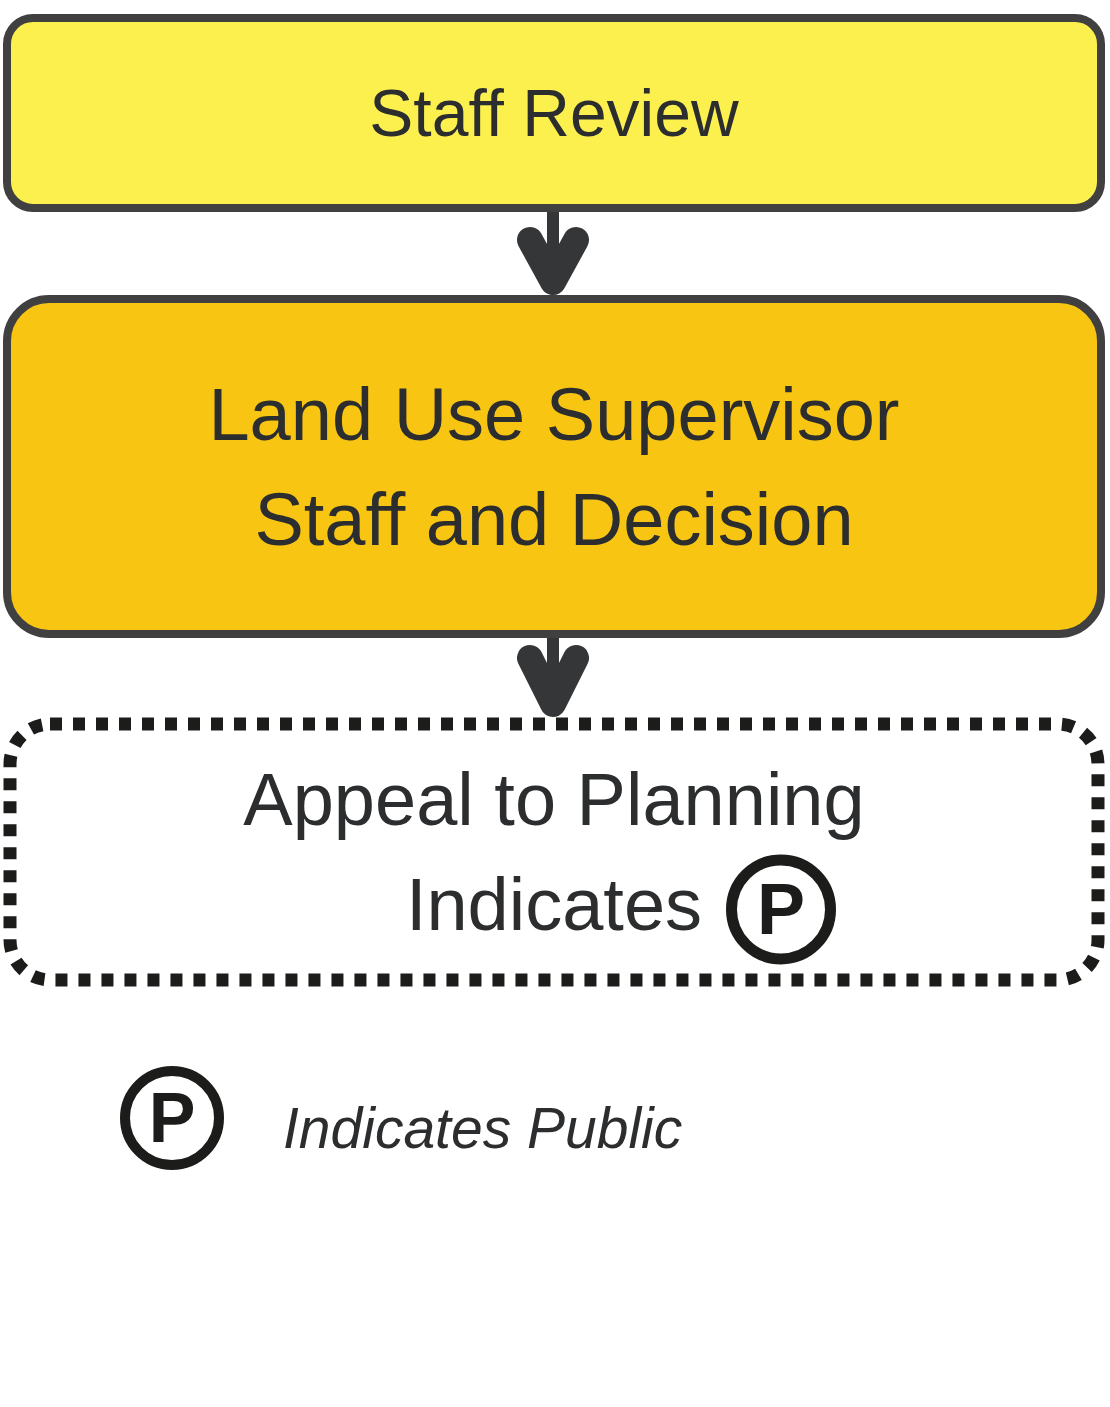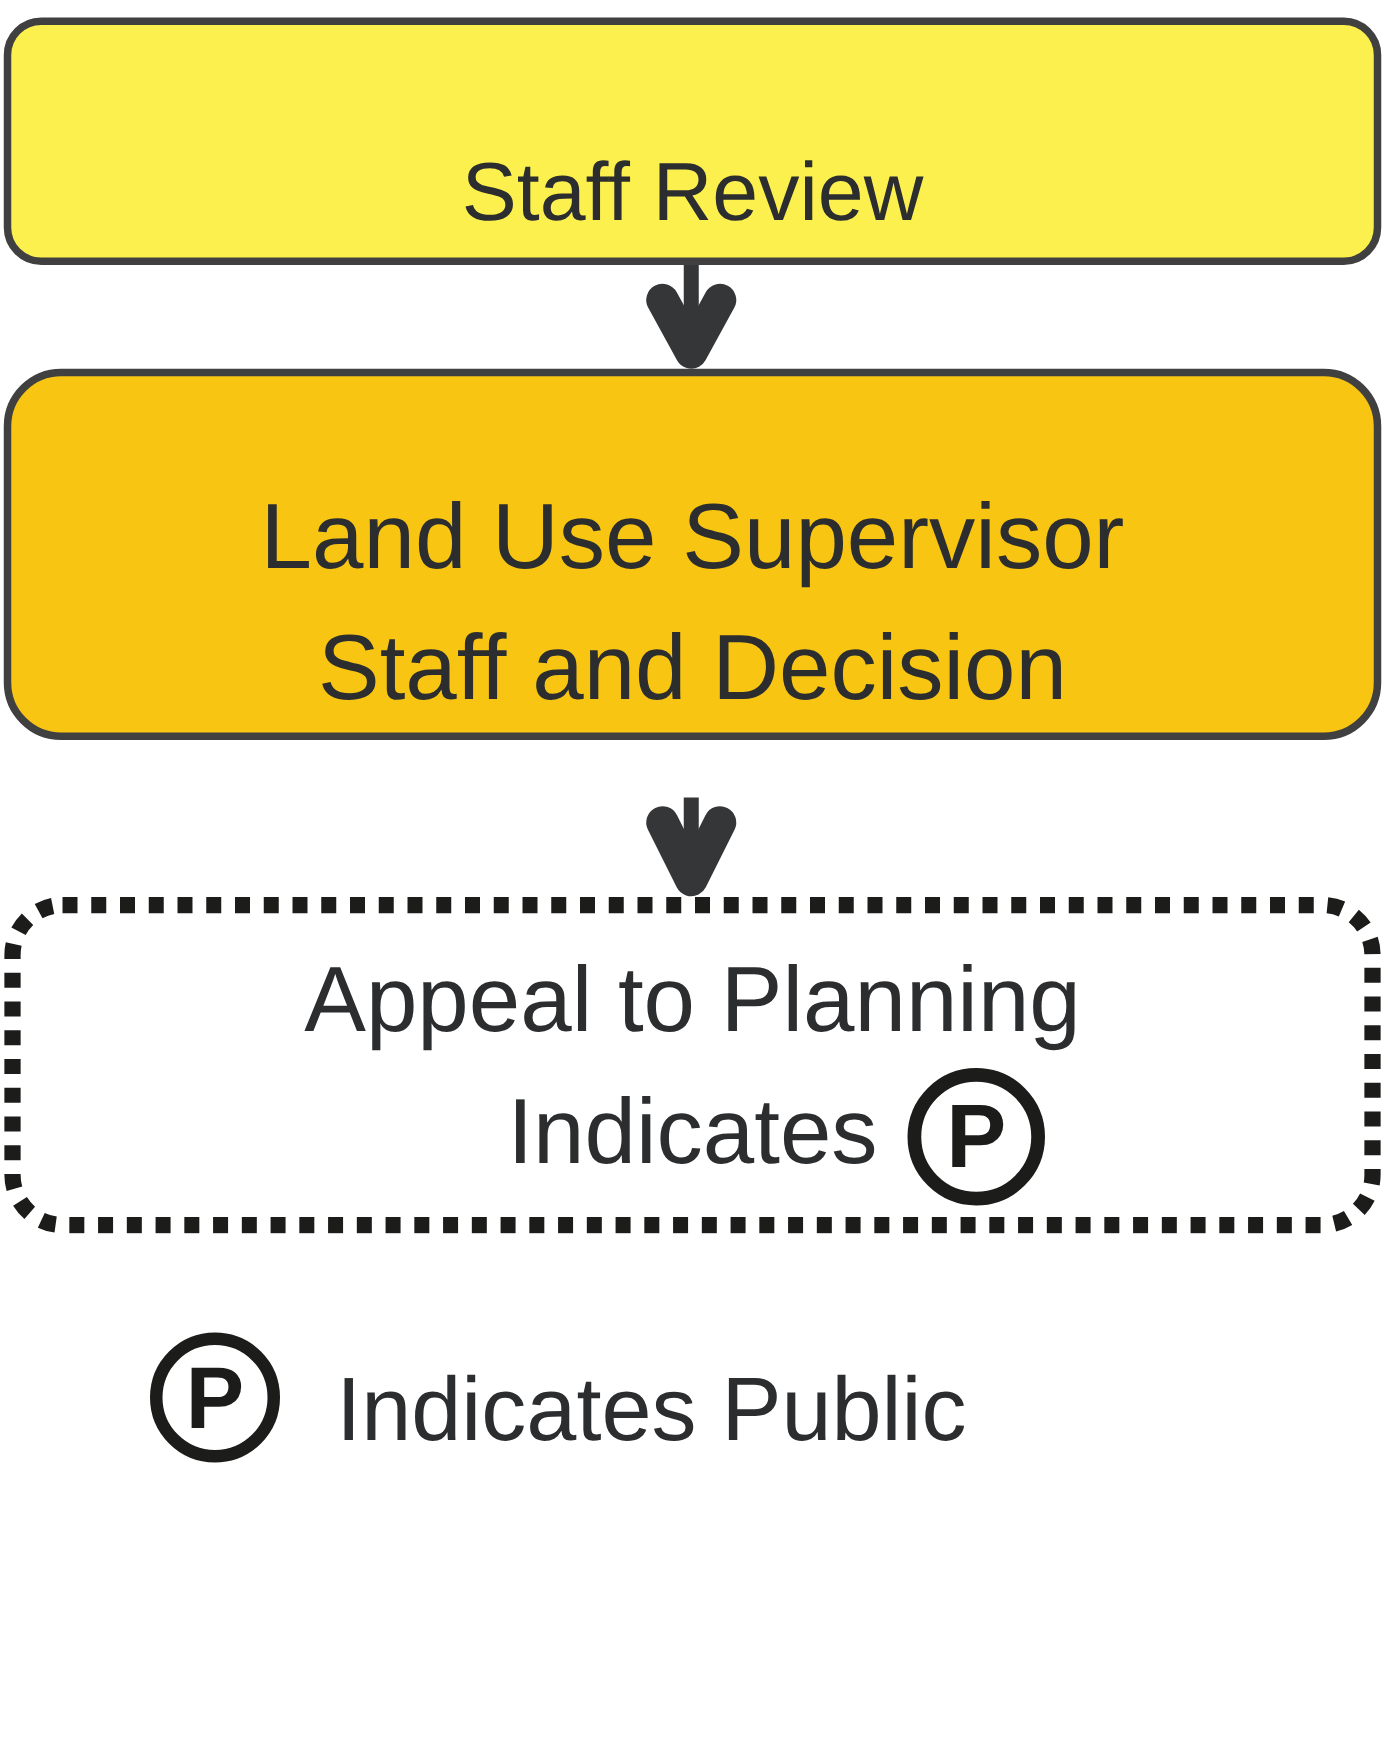--- a/index.html
+++ b/index.html
@@ -19,30 +19,30 @@
     box-sizing: border-box;
     display: flex;
     flex-direction: column;
     align-items: center;
     justify-content: center;
     text-align: center;
     font-size: 74px;
     line-height: 105px;
     color: #2b2d2e;
   }
-  .node-solid { border: 6px solid #404040; justify-content: flex-end; }
+  .node-solid { border: 8px solid #404040; }
   .node-staff {
     top: 14px;
     height: 198px;
     border-radius: 30px;
     font-size: 66px;
   }
   .node-supervisor {
     top: 295px;
-    height: 297px;
+    height: 343px;
     border-radius: 46px;
   }
   .node-appeal {
     top: 717px;
     height: 270px;
     background: transparent;
   }
   .dotted-border-svg {
     position: absolute;
     left: 0; top: 0;
@@ -88,26 +88,27 @@
   .legend-badge {
     position: absolute;
     left: 0; top: 0;
     width: 104px;
     height: 104px;
     border-width: 10px;
     font-size: 70px;
   }
   .legend-text {
     position: absolute;
-    left: 149px;
+    left: 163px;
     top: 10px;
-    font-size: 72px;
+    font-size: 57px;
     line-height: 105px;
     white-space: nowrap;
     text-align: left;
+    font-style: italic;
   }
 </style>
 </head>
 <body>
 
 <div class="canvas">
 
   <div class="node node-solid node-staff" style="background: rgb(252, 240, 78);">
     <div class="node-label label-line">Staff Review</div>
   </div>

